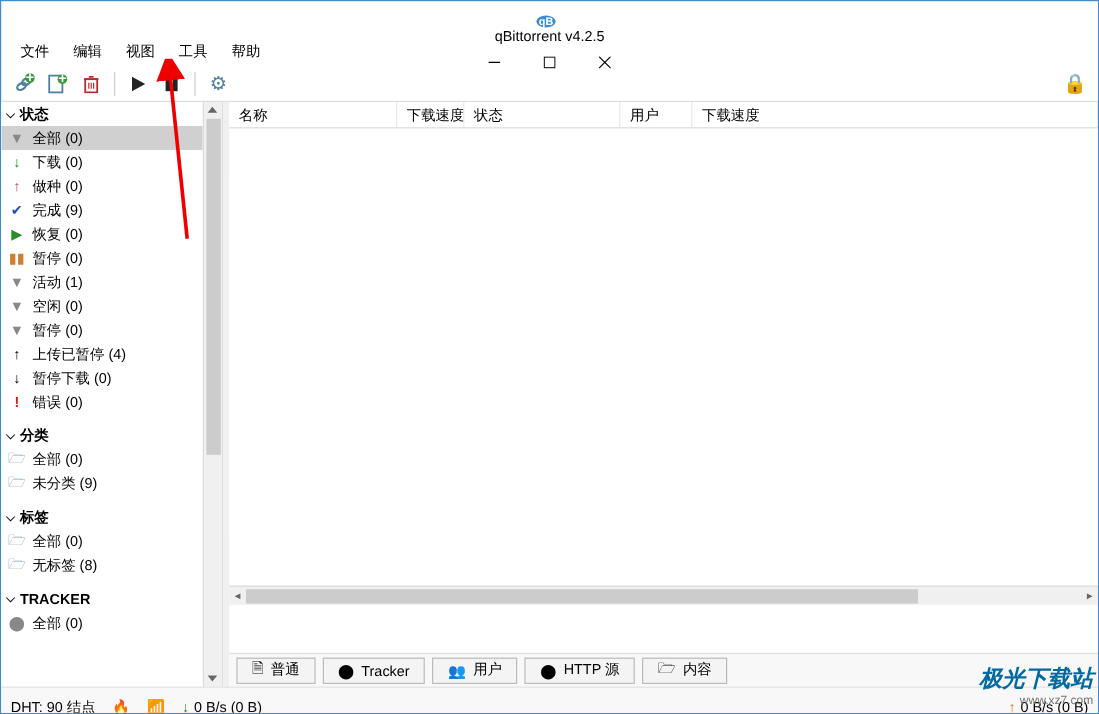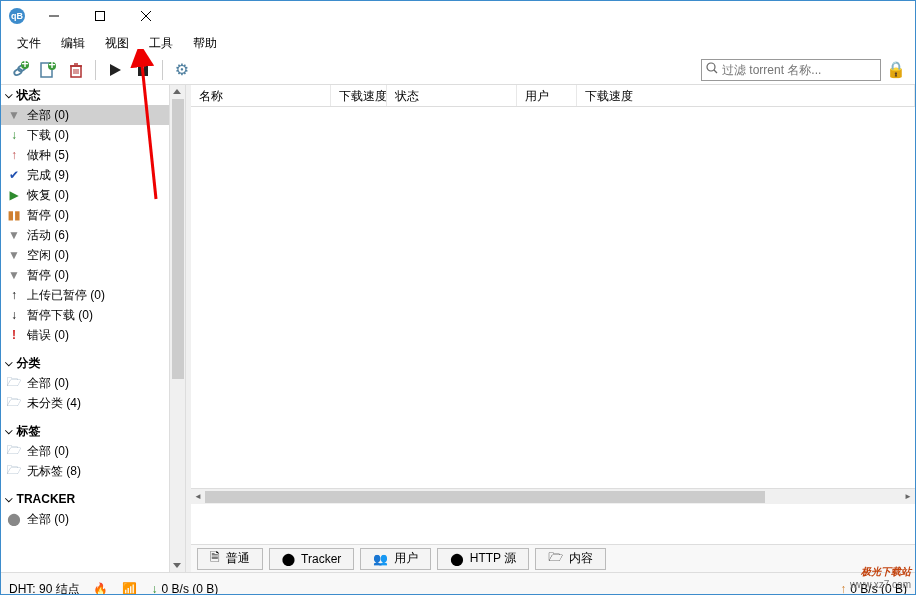--- a/index.html
+++ b/index.html
@@ -1,19 +1,19 @@
 <!DOCTYPE html>
 <html><head>
   <meta charset="utf-8">
   <style>
     * { box-sizing: border-box; margin: 0; padding: 0; font-family: "Microsoft YaHei", Tahoma, Arial, sans-serif; font-size: 12px; }
     body { background: #fff; overflow: hidden; width: 916px; height: 595px; border: 1px solid #3d8ccc; position: relative; }
     
     
-    .titlebar { height: 30px; display: flex; align-items: center; padding: 0 8px; }
+    .titlebar { height: 30px; display: flex; align-items: center; padding: 12px 8px; flex-direction: column; }
     .titlebar .app-icon { width: 16px; height: 16px; border-radius: 50%; background: #3d8ccc; display: inline-flex; align-items: center; justify-content: center; color: #fff; font-size: 9px; font-weight: bold; margin-right: 6px; }
     .titlebar .title { flex: 1; font-size: 12px; }
     .win-controls { display: flex; }
     .win-btn { width: 46px; height: 30px; display: flex; align-items: center; justify-content: center; cursor: pointer; }
     
     
     .menubar { height: 24px; display: flex; align-items: center; padding: 0 6px; }
     .menubar .menu-item { padding: 3px 10px; cursor: pointer; }
     
     
@@ -56,21 +56,21 @@
     .bottom-tabs { height: 28px; display: flex; align-items: center; padding: 2px 6px; gap: 6px; border-top: 1px solid #ddd; background: #f8f8f8; }
     .btab { height: 22px; padding: 0 12px; display: flex; align-items: center; gap: 6px; border: 1px solid #bbb; background: #f4f4f4; cursor: pointer; }
     
     
     .statusbar { height: 22px; display: flex; align-items: center; padding: 16px 8px; gap: 14px; border-top: 1px solid #ddd; background: #f8f8f8; justify-content: center;}
     .statusbar .status-right { margin-left: auto; display: flex; gap: 14px; }
     .status-item { display: flex; align-items: center; gap: 4px; }
     
     
     .watermark { position: absolute; right: 4px; bottom: 4px; display:flex; flex-direction:column; align-items:flex-end; pointer-events:none;}
-    .watermark .wm1 { font-size: 10px; font-weight: bold; color: #c2410c; font-style: italic; }
+    .watermark .wm1 { font-size: 19px; font-weight: bold; color: #0369a1; font-style: italic; }
     .watermark .wm2 { font-size: 10px; color: #737373; }
     
     
     .red-arrow { position: absolute; left: 105px; top: 48px; z-index: 100; pointer-events: none; }
     
     
     .ic-funnel { color: #888; }
     .ic-down { color: #2e8b2e; }
     .ic-up { color: #c05050; font-weight:bold;}
     .ic-check { color: #2050b0; }
@@ -85,20 +85,21 @@
     .ic-gear { color: #5080a0; font-size:16px;}
     .ic-fire { color: #e08030; }
     .ic-gauge { color: #5080a0; }
     .ic-tracker { color: #888; }
   </style>
 </head>
 <body>
 
 <div class="titlebar">
   <span class="app-icon">qB</span>
+  <span class="title">qBittorrent v4.2.5</span>
   <div class="win-controls">
     <div class="win-btn">
       <svg width="10" height="10">
           <line x1="0" y1="5" x2="10" y2="5" stroke="#000" stroke-width="1"></line>
         </svg>
     </div>
     <div class="win-btn">
       <svg width="10" height="10">
           <rect x="0.5" y="0.5" width="9" height="9" fill="none" stroke="#000" stroke-width="1"></rect>
         </svg>
@@ -157,29 +158,20 @@
     <svg width="16" height="16">
         <rect x="3" y="2" width="4" height="12" fill="#222"></rect>
         <rect x="9" y="2" width="4" height="12" fill="#222"></rect>
       </svg>
   </div>
   <div class="tool-sep"></div>
   <div class="tool-btn">
       <span class="ic-gear">⚙</span>
     </div>
   <div class="tool-spacer"></div>
-  <div class="search-box">
-    <span>
-      <svg width="12" height="12">
-          <circle cx="5" cy="5" r="4" fill="none" stroke="#666" stroke-width="1.2"></circle>
-          <line x1="8" y1="8" x2="11" y2="11" stroke="#666" stroke-width="1.2"></line>
-        </svg>
-    </span>
-    <input type="text" placeholder="过滤 torrent 名称..." style="">
-  </div>
   <div class="tool-btn">
       <span class="ic-lock">🔒</span>
     </div>
 </div>
 
 <div class="main">
   <div class="sidebar-wrap">
     <div class="sidebar">
 
       <div class="section-header">
@@ -189,49 +181,49 @@
       <div class="filter-item selected">
           <span class="ficon ic-funnel">▼</span>
           <span>全部 (0)</span>
         </div>
       <div class="filter-item">
           <span class="ficon ic-down">↓</span>
           <span>下载 (0)</span>
         </div>
       <div class="filter-item">
           <span class="ficon ic-up">↑</span>
-          <span>做种 (5)</span>
+          <span>做种 (0)</span>
         </div>
       <div class="filter-item">
           <span class="ficon ic-check">✔</span>
           <span>完成 (9)</span>
         </div>
       <div class="filter-item">
           <span class="ficon ic-play">▶</span>
           <span>恢复 (0)</span>
         </div>
       <div class="filter-item">
           <span class="ficon ic-pause">▮▮</span>
           <span>暂停 (0)</span>
         </div>
       <div class="filter-item">
           <span class="ficon ic-funnel2">▼</span>
-          <span>活动 (6)</span>
+          <span>活动 (1)</span>
         </div>
       <div class="filter-item">
           <span class="ficon ic-funnel2">▼</span>
           <span>空闲 (0)</span>
         </div>
       <div class="filter-item">
           <span class="ficon ic-funnel2">▼</span>
           <span>暂停 (0)</span>
         </div>
       <div class="filter-item">
           <span class="ficon ic-upblack">↑</span>
-          <span>上传已暂停 (0)</span>
+          <span>上传已暂停 (4)</span>
         </div>
       <div class="filter-item">
           <span class="ficon ic-downblack">↓</span>
           <span>暂停下载 (0)</span>
         </div>
       <div class="filter-item">
           <span class="ficon ic-excl">!</span>
           <span>错误 (0)</span>
         </div>
       <div style="height:8px"></div>
@@ -239,21 +231,21 @@
       <div class="section-header">
           <span class="chev">⌵</span>
           <span>分类</span>
         </div>
       <div class="filter-item">
           <span class="ficon ic-folder">🗁</span>
           <span>全部 (0)</span>
         </div>
       <div class="filter-item">
           <span class="ficon ic-folder">🗁</span>
-          <span>未分类 (4)</span>
+          <span>未分类 (9)</span>
         </div>
       <div style="height:8px"></div>
 
       <div class="section-header">
           <span class="chev">⌵</span>
           <span>标签</span>
         </div>
       <div class="filter-item">
           <span class="ficon ic-folder">🗁</span>
           <span>全部 (0)</span>

